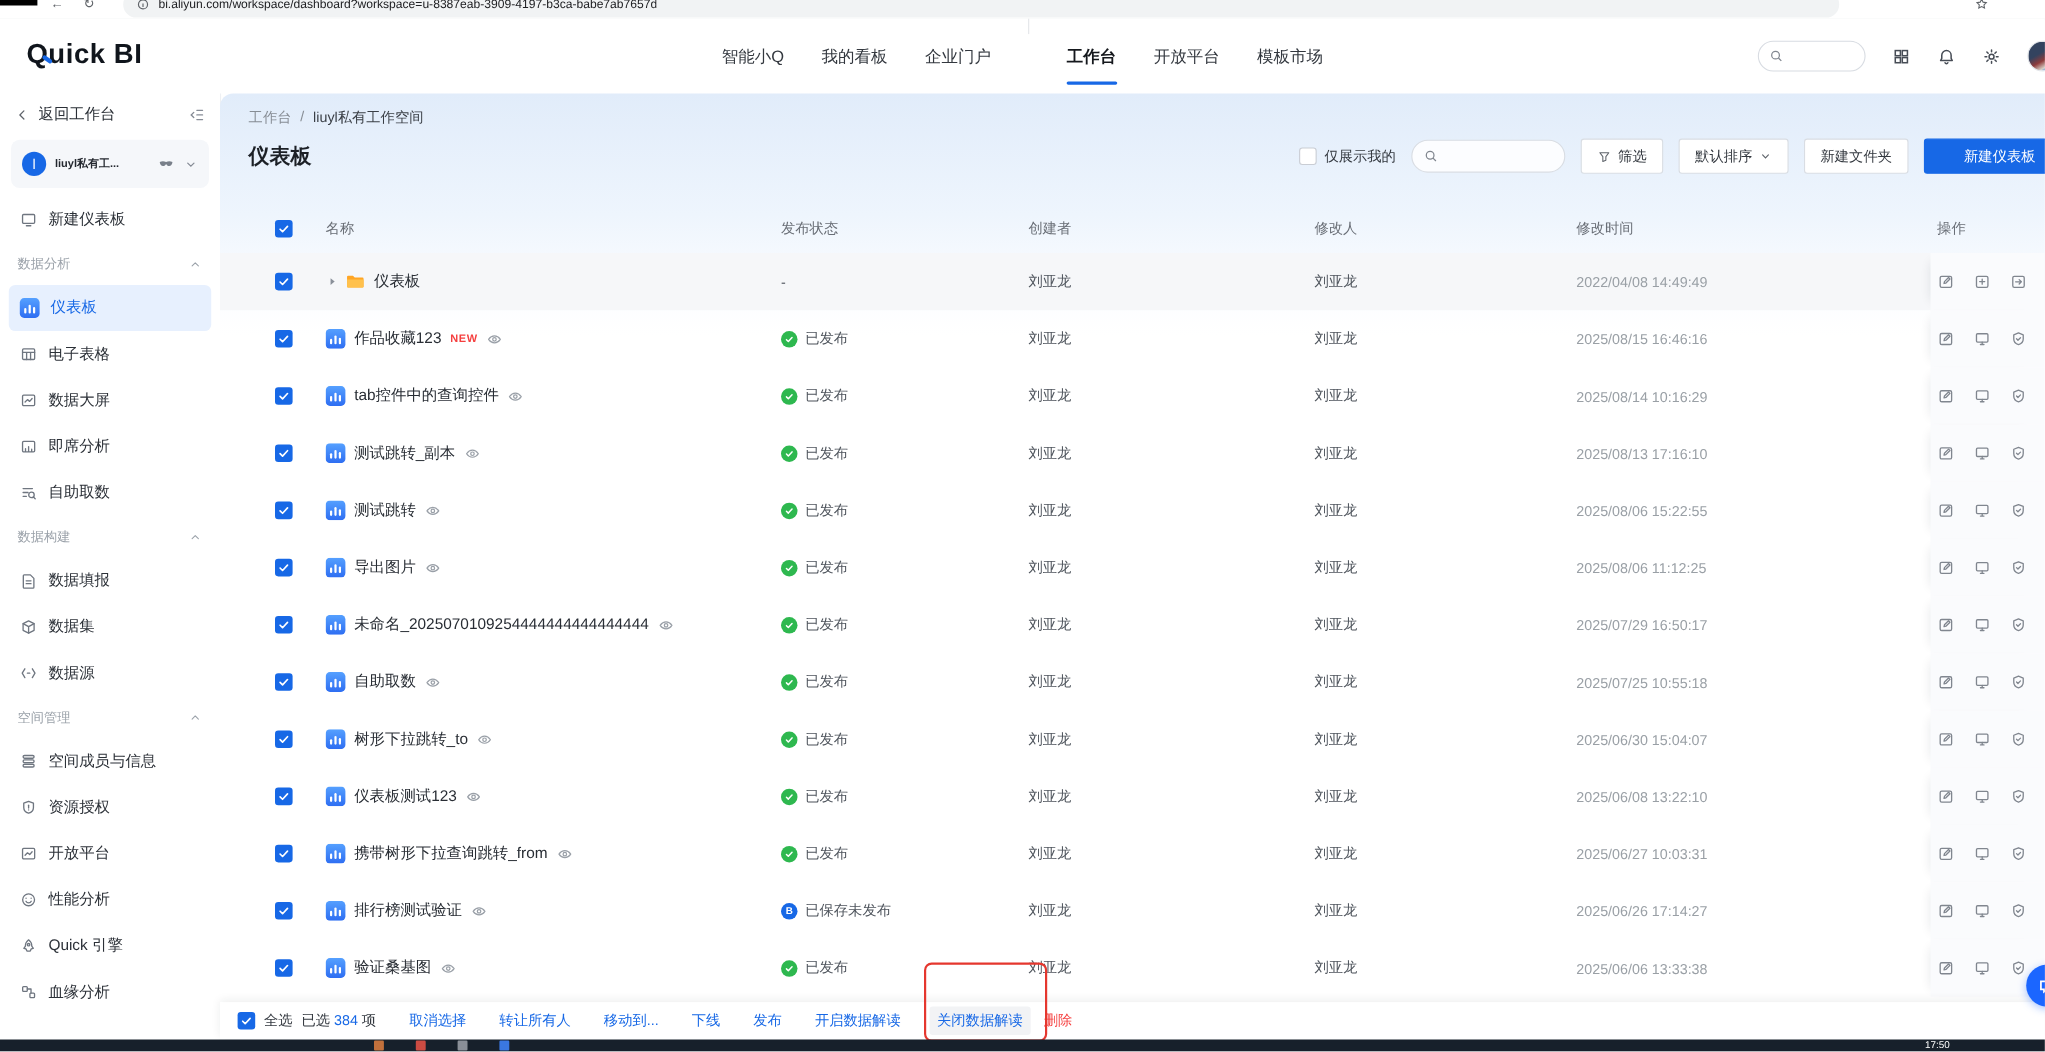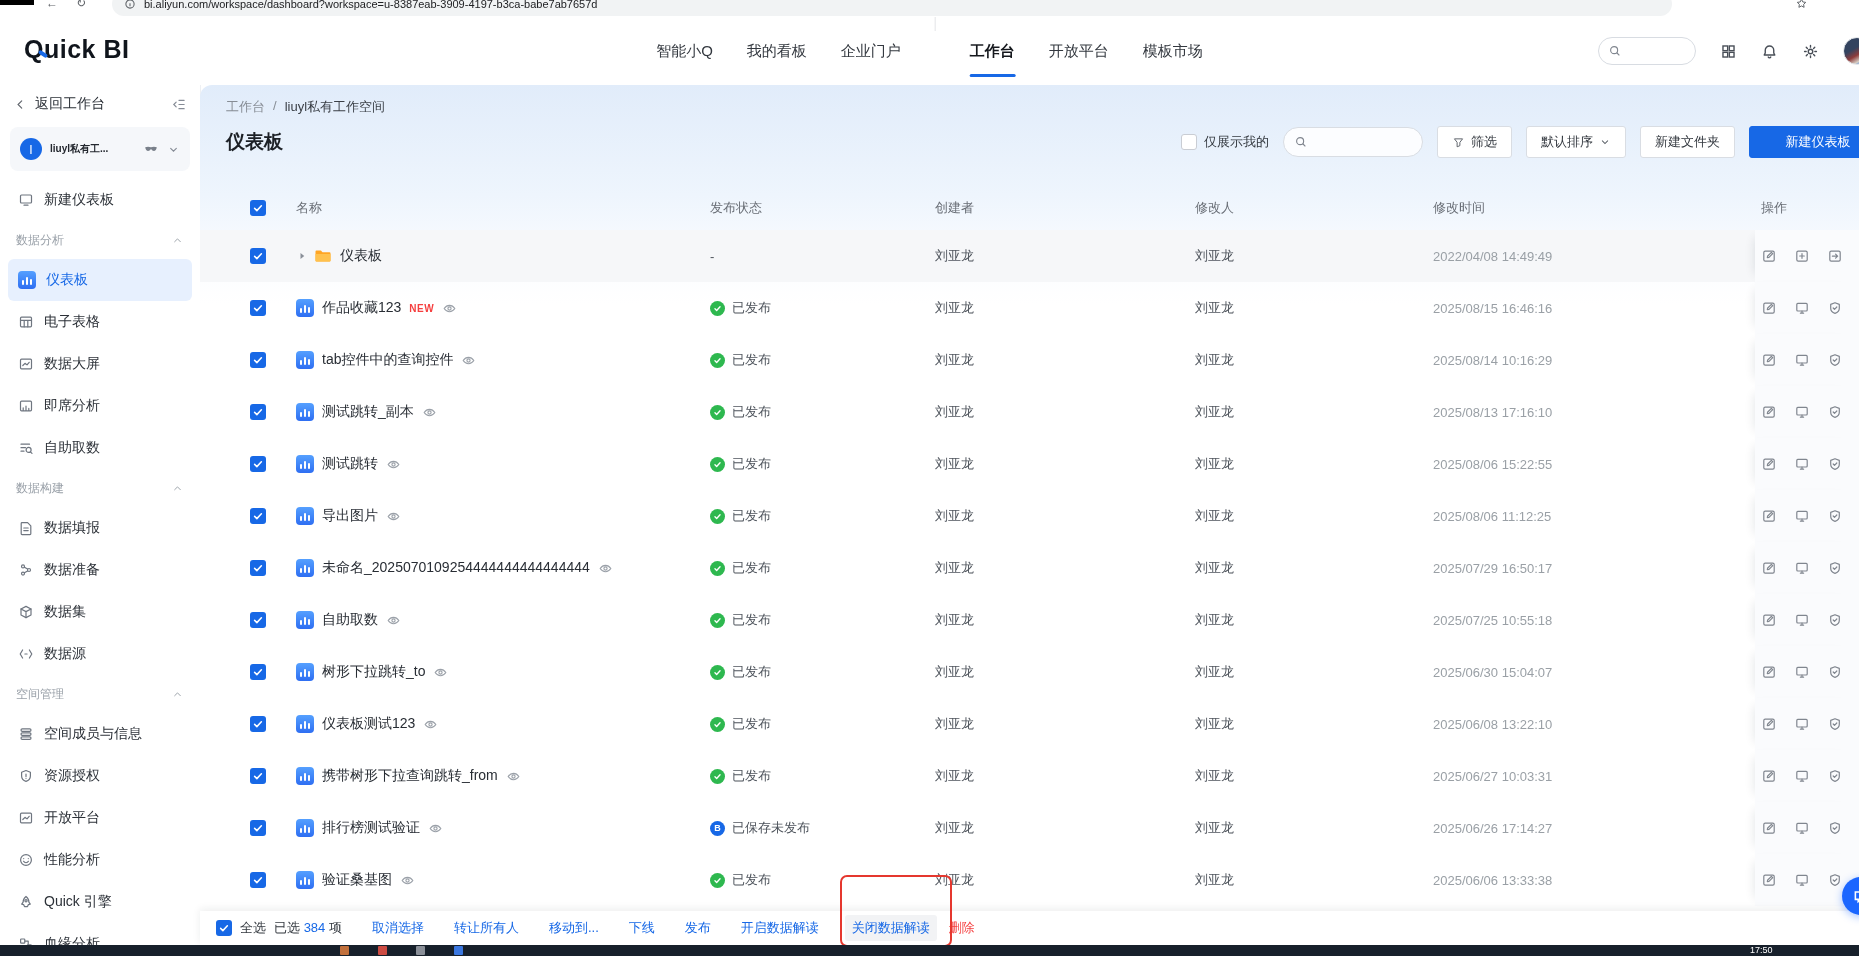--- a/index.html
+++ b/index.html
@@ -267,31 +267,20 @@
           <svg viewBox="0 0 16 16" width="16" height="16" fill="none" stroke="#6f7680" stroke-width="1.2" stroke-linecap="round" stroke-linejoin="round">
             <path d="M4 2.6h5.6l3.2 3.2v8a.8.8 0 0 1-.8.8H4a.8.8 0 0 1-.8-.8V3.4a.8.8 0 0 1 .8-.8z"></path>
             <path d="M5.8 8h4.4M5.8 10.6h4.4"></path>
           </svg>
         </span>
         <span>数据填报</span>
       </div>
       <div class="side-item">
         <span class="ico">
           <svg viewBox="0 0 16 16" width="16" height="16" fill="none" stroke="#6f7680" stroke-width="1.2" stroke-linecap="round" stroke-linejoin="round">
-            <circle cx="5" cy="4.4" r="1.5"></circle>
-            <circle cx="11" cy="8" r="1.5"></circle>
-            <circle cx="5" cy="11.6" r="1.5"></circle>
-            <path d="M6.4 5.2l3.2 1.9M9.6 8.9l-3.2 1.9"></path>
-          </svg>
-        </span>
-        <span>数据准备</span>
-      </div>
-      <div class="side-item">
-        <span class="ico">
-          <svg viewBox="0 0 16 16" width="16" height="16" fill="none" stroke="#6f7680" stroke-width="1.2" stroke-linecap="round" stroke-linejoin="round">
             <path d="M8 2.4l5 2.6v6L8 13.6l-5-2.6v-6z"></path>
             <path d="M3 5l5 2.6L13 5M8 7.6v6"></path>
           </svg>
         </span>
         <span>数据集</span>
       </div>
       <div class="side-item">
         <span class="ico">
           <svg viewBox="0 0 16 16" width="16" height="16" fill="none" stroke="#6f7680" stroke-width="1.2" stroke-linecap="round" stroke-linejoin="round">
             <path d="M4.6 4L2.2 8l2.4 4M11.4 4l2.4 4-2.4 4M6.9 8h2.2"></path>

